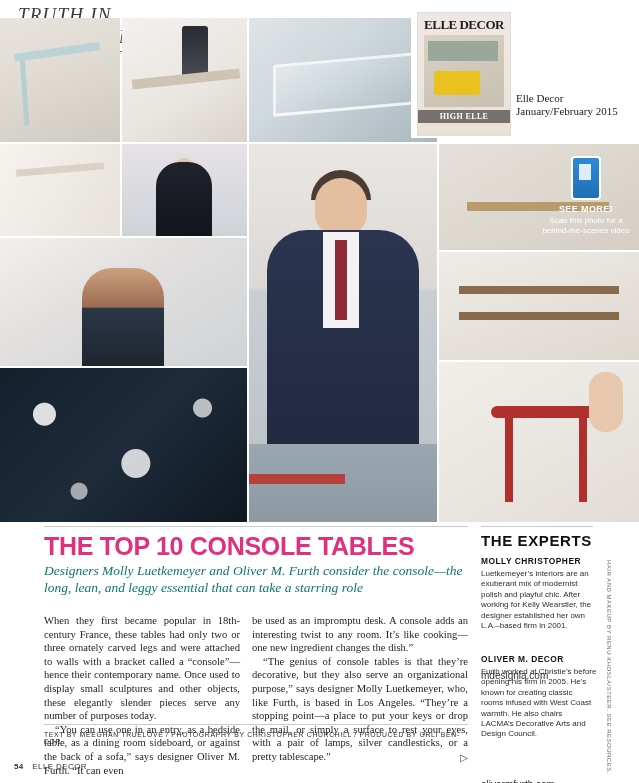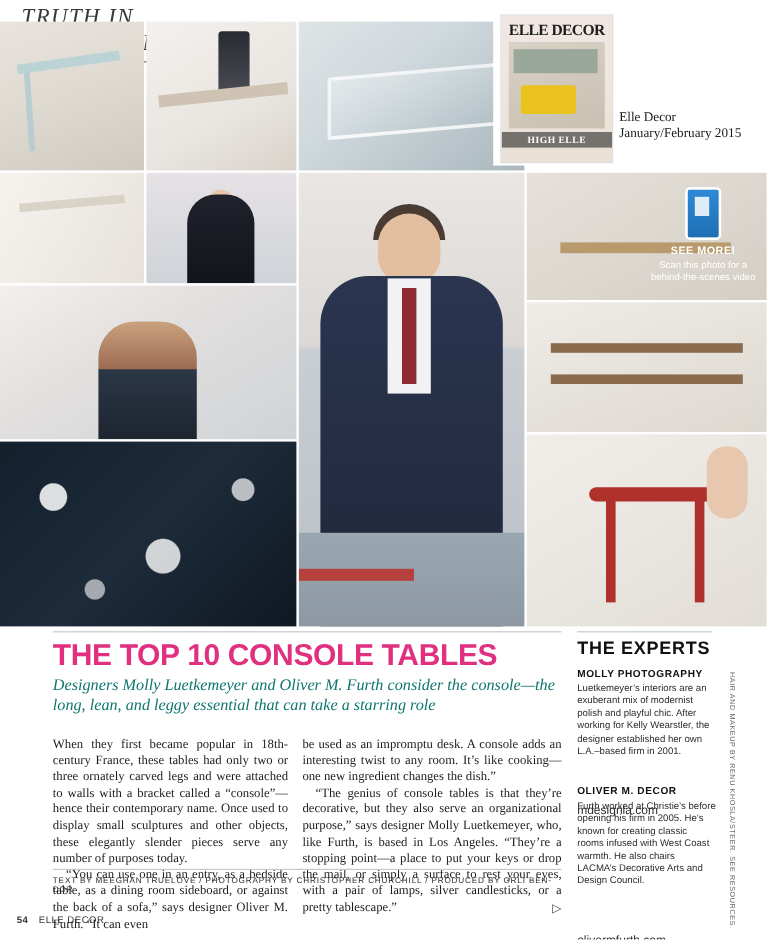--- a/index.html
+++ b/index.html
@@ -232,21 +232,21 @@
     </div>
   </div>
 
   <div class="hr-credits"></div>
   <div class="credits">TEXT BY MEEGHAN TRUELOVE  /  PHOTOGRAPHY BY CHRISTOPHER CHURCHILL  /  PRODUCED BY ORLI BEN-DOR</div>
 
   <div class="side-rule"></div>
   <div class="experts-title">THE EXPERTS</div>
 
   <div class="expert e1">
-    <div class="name">MOLLY PHOTOGRAPHY</div>
+    <div class="name">MOLLY CHRISTOPHER</div>
     <div class="bio">Luetkemeyer’s interiors are an exuberant mix of modernist polish and playful chic. After working for Kelly Wearstler, the designer established her own L.A.–based firm in 2001.</div>
     <div class="url">mdesignla.com</div>
   </div>
 
   <div class="expert e2">
     <div class="name">OLIVER M. DECOR</div>
     <div class="bio">Furth worked at Christie’s before opening his firm in 2005. He’s known for creating classic rooms infused with West Coast warmth. He also chairs LACMA’s Decorative Arts and Design Council.</div>
     <div class="url">olivermfurth.com</div>
   </div>
 

